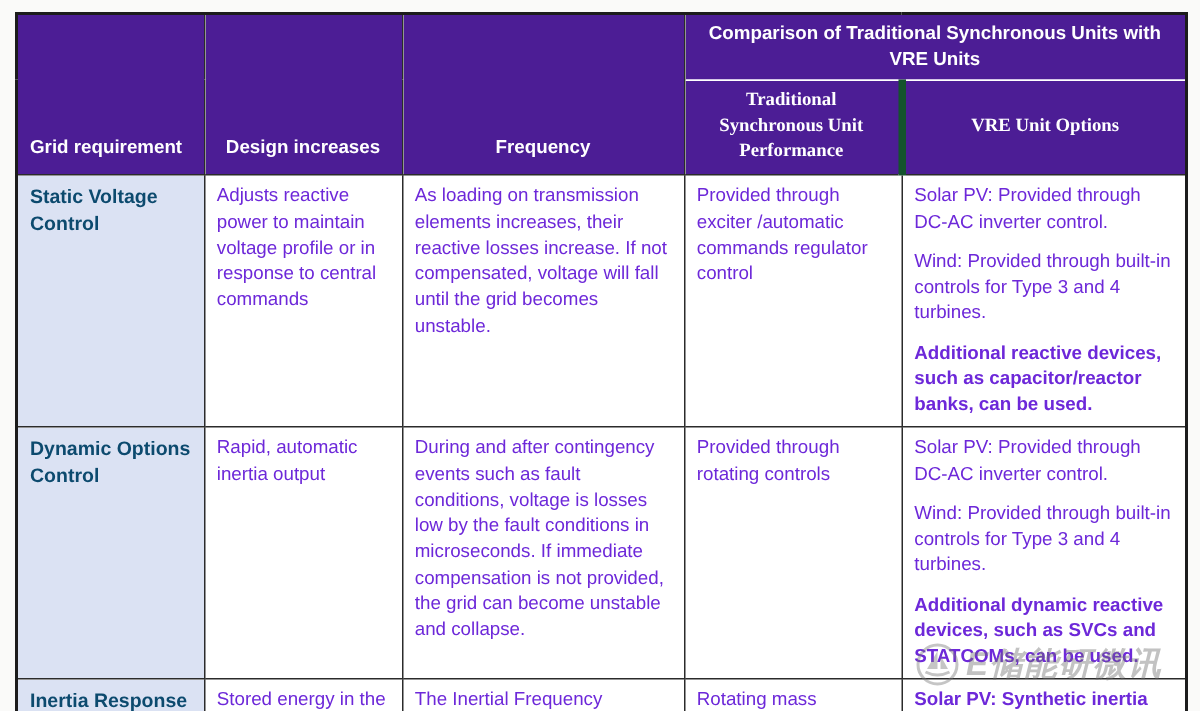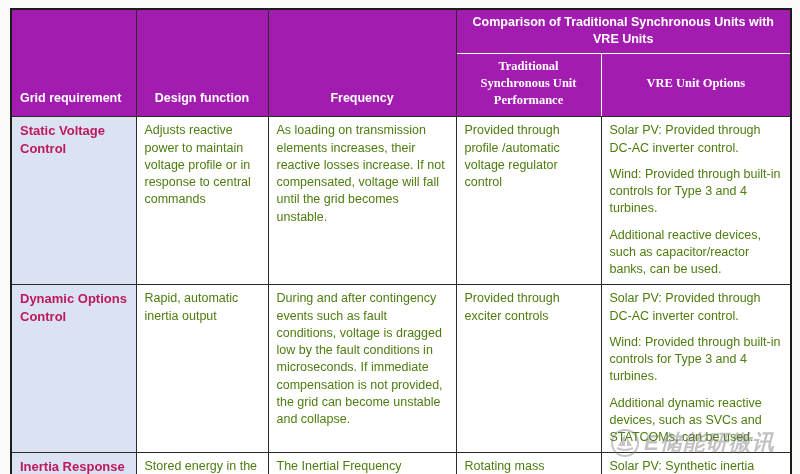--- a/index.html
+++ b/index.html
@@ -18,58 +18,58 @@
     table-layout:fixed;
     background:#ffffff;
     border:2px solid #1c1c1c;
   }
   th,td{
     border:1px solid #2b2b2b;
     vertical-align:top;
     padding:5px 8px 6px 8px;
     font-size:12.5px;
     line-height:1.38;
-    color:#4d7c0f;
+    color:#6d28d9;
     overflow:hidden;
   }
   th.h{
-    background:#a21caf;
+    background:#4c1d95;
     color:#ffffff;
     font-weight:bold;
     text-align:center;
     vertical-align:bottom;
     padding-bottom:9px;
   }
   th.h-left{text-align:left;}
   th.group{
     vertical-align:middle;
     padding:4px 10px;
     border-bottom:1px solid #ffffff;
   }
   th.sub{
     vertical-align:middle;
     padding:4px 8px 7px 8px;
     border-top:1px solid #ffffff;
     font-family:Liberation Serif, serif;
   }
   th.sub-trad{border-right:1px solid #ffffff;}
-  th.sub-vre{border-left:1px solid #14532d;}
+  th.sub-vre{border-left:5px solid #14532d;}
   tr.hdr-top{height:37px;}
   tr.hdr-sub{height:35px;}
   tr.r1{height:127px;}
   tr.r2{height:125px;}
   tr.r3{height:134px;}
   td.rowhead{
     background:#dbe2f3;
     font-weight:bold;
-    color:#be185d;
+    color:#0c4a6e;
     font-size:13px;
   }
   td.cell p{margin:0 0 9px 0;}
-  td.cell p:last-child{margin-bottom:0;}
+  td.cell p:last-child{margin-bottom:0;font-weight:bold;}
   .watermark{
     position:absolute;
     left:610px;top:428px;
     display:flex;align-items:flex-end;gap:4px;
     opacity:0.42;
     pointer-events:none;
     font-style:italic;
   }
   .wm-logo svg{display:block;}
   .wm-text{
@@ -89,46 +89,46 @@
     <colgroup>
       <col style="width:125px">
       <col style="width:132px">
       <col style="width:188px">
       <col style="width:145px">
       <col style="width:190px">
     </colgroup>
     <thead>
       <tr class="hdr-top">
         <th class="h h-left" rowspan="2">Grid requirement</th>
-        <th class="h" rowspan="2">Design function</th>
+        <th class="h" rowspan="2">Design increases</th>
         <th class="h" rowspan="2">Frequency</th>
         <th class="h group" colspan="2">Comparison of Traditional Synchronous Units with VRE Units</th>
       </tr>
       <tr class="hdr-sub">
         <th class="h sub sub-trad">Traditional Synchronous Unit Performance</th>
         <th class="h sub sub-vre">VRE Unit Options</th>
       </tr>
     </thead>
     <tbody>
       <tr class="r1">
         <td class="rowhead">Static Voltage Control</td>
         <td class="cell">Adjusts reactive power to maintain voltage profile or in response to central commands</td>
         <td class="cell">As loading on transmission elements increases, their reactive losses increase. If not compensated, voltage will fall until the grid becomes unstable.</td>
-        <td class="cell">Provided through profile /automatic voltage regulator control</td>
+        <td class="cell">Provided through exciter /automatic commands regulator control</td>
         <td class="cell">
           <p>Solar PV: Provided through DC-AC inverter control.</p>
           <p>Wind: Provided through built-in controls for Type 3 and 4 turbines.</p>
           <p>Additional reactive devices, such as capacitor/reactor banks, can be used.</p>
         </td>
       </tr>
       <tr class="r2">
         <td class="rowhead">Dynamic Options Control</td>
         <td class="cell">Rapid, automatic inertia output</td>
-        <td class="cell">During and after contingency events such as fault conditions, voltage is dragged low by the fault conditions in microseconds. If immediate compensation is not provided, the grid can become unstable and collapse.</td>
-        <td class="cell">Provided through exciter controls</td>
+        <td class="cell">During and after contingency events such as fault conditions, voltage is losses low by the fault conditions in microseconds. If immediate compensation is not provided, the grid can become unstable and collapse.</td>
+        <td class="cell">Provided through rotating controls</td>
         <td class="cell">
           <p>Solar PV: Provided through DC-AC inverter control.</p>
           <p>Wind: Provided through built-in controls for Type 3 and 4 turbines.</p>
           <p>Additional dynamic reactive devices, such as SVCs and STATCOMs, can be used.</p>
         </td>
       </tr>
       <tr class="r3">
         <td class="rowhead">Inertia Response</td>
         <td class="cell">Stored energy in the rotating mass</td>
         <td class="cell">The Inertial Frequency Response provides counter-response within seconds to arrest the frequency deviation.</td>

